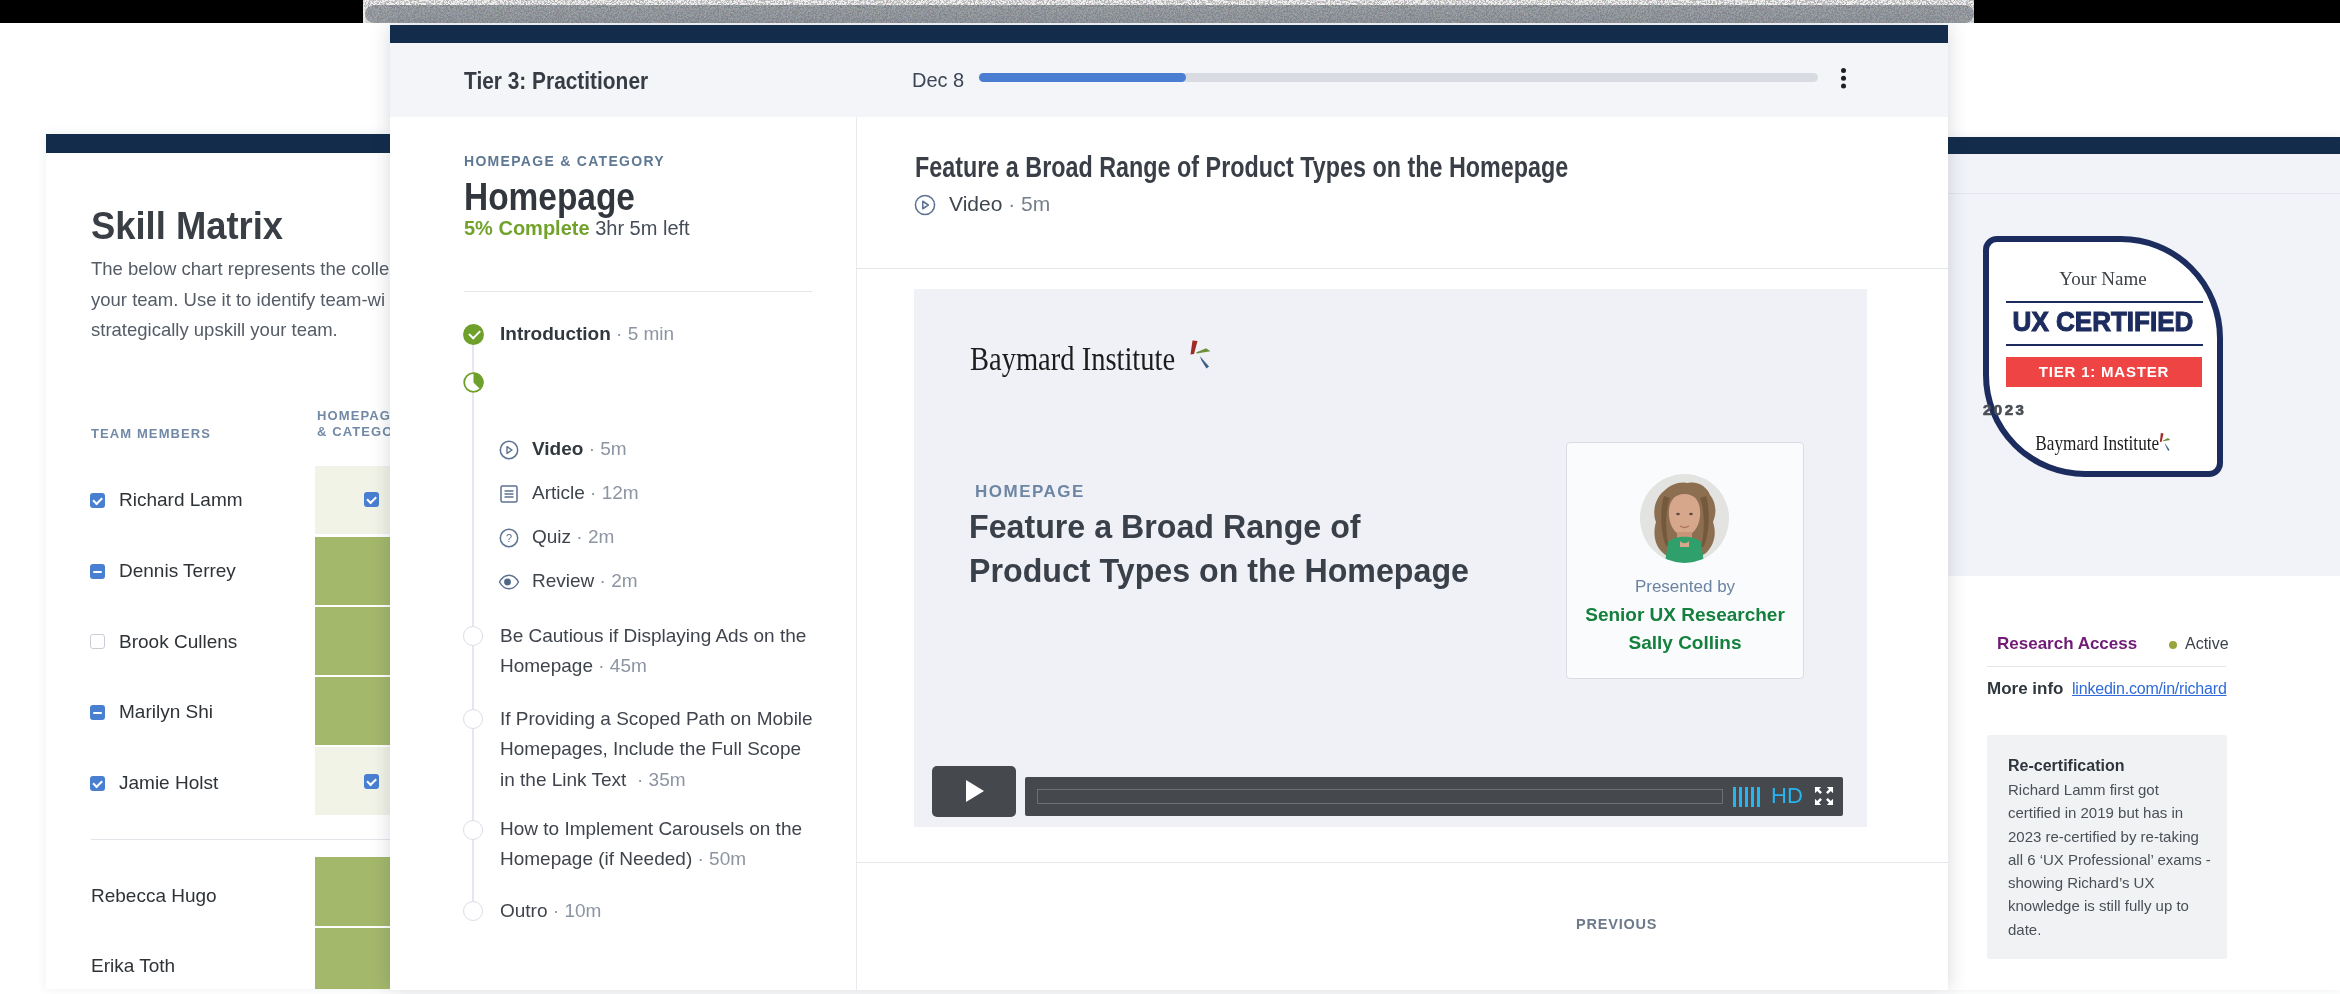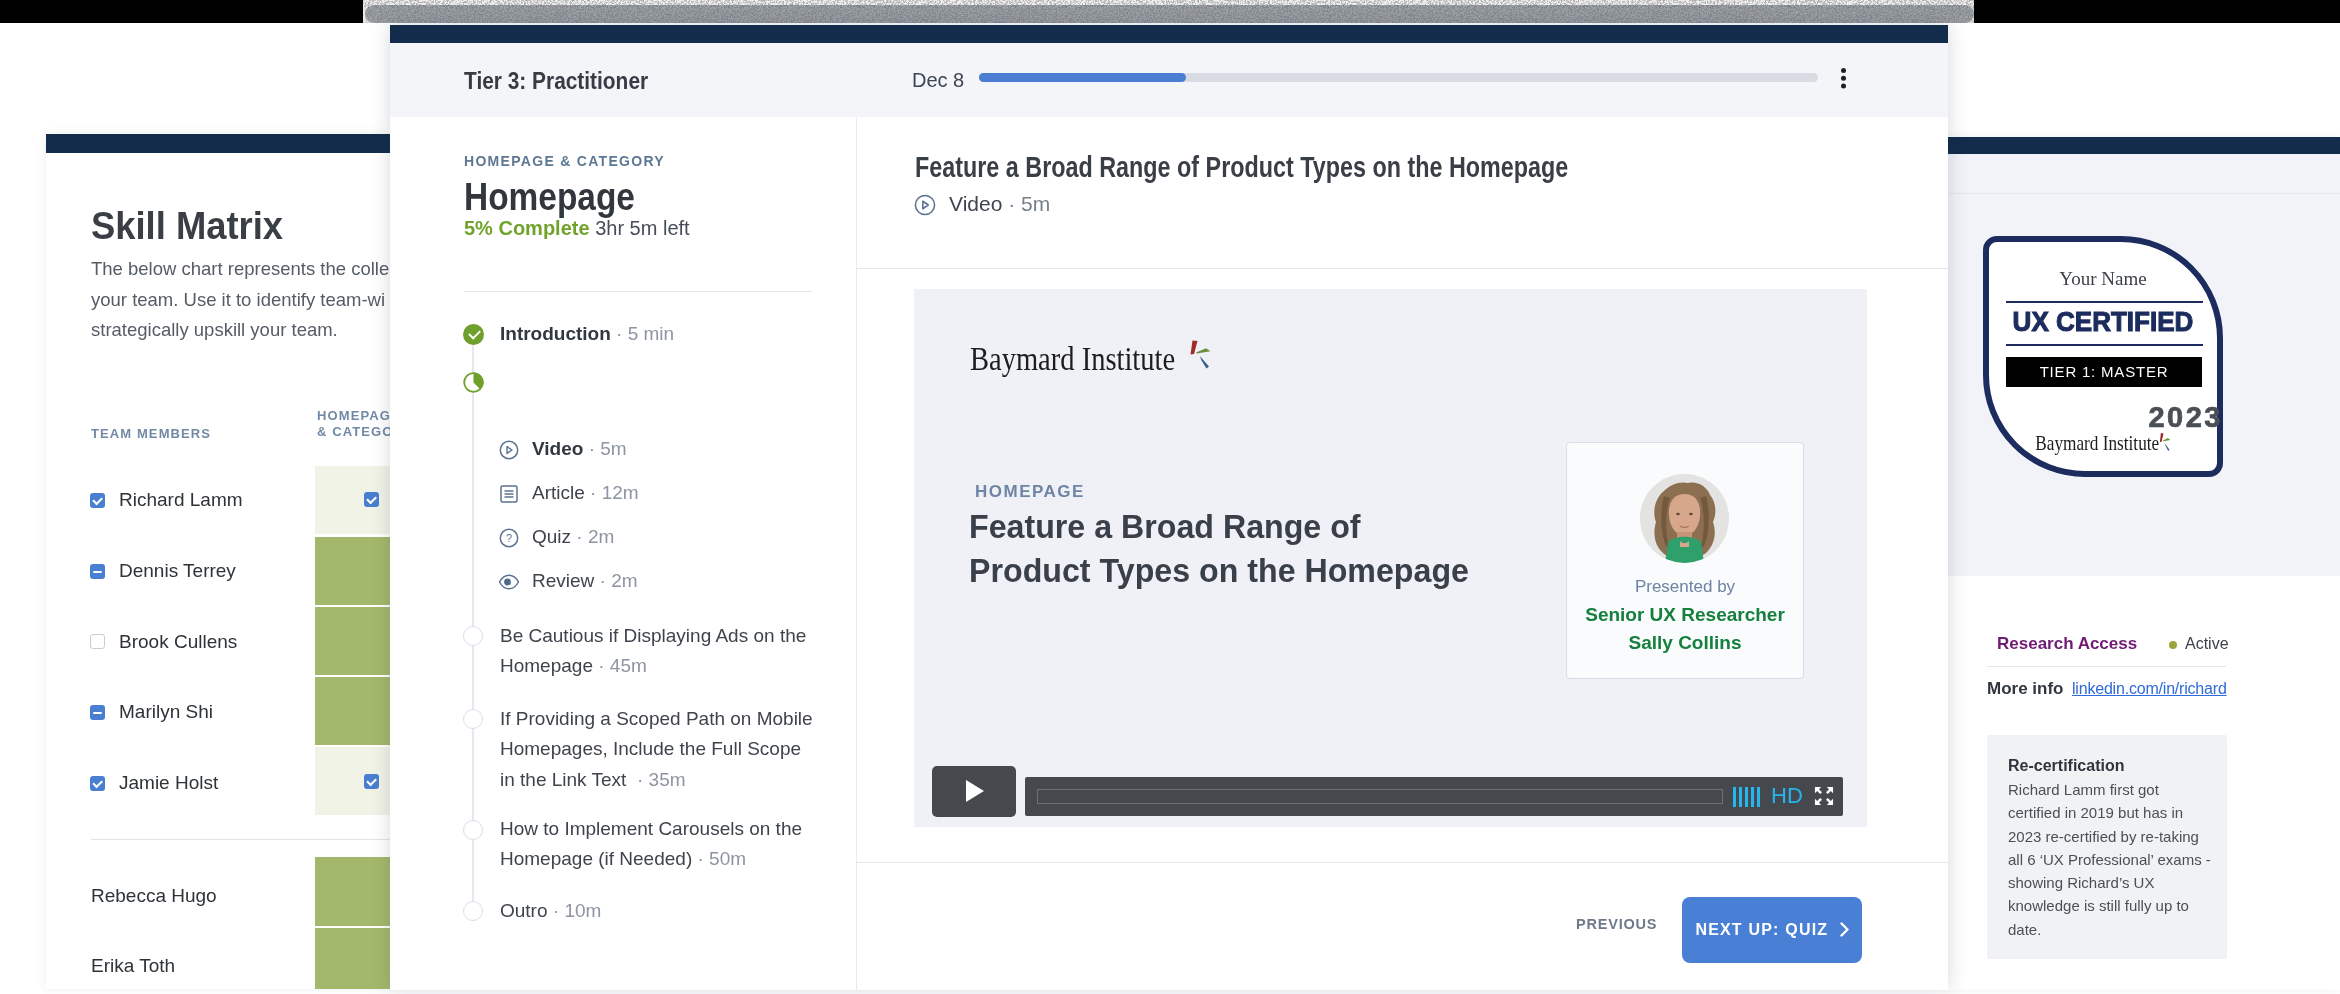--- a/index.html
+++ b/index.html
@@ -77,22 +77,22 @@
   <div class="abs" id="rightcard" style="left:1948px;top:137px;width:392px;height:853px;background:#fff;box-shadow:0 0 10px rgba(30,45,70,.08);overflow:hidden">
     <div class="abs" style="left:0;top:0;width:392px;height:17px;background:#132c4b"></div>
     <div class="abs" style="left:0;top:17px;width:392px;height:422px;background:#f1f3f8"></div>
     <div class="abs" style="left:0;top:56px;width:392px;height:1px;background:#e3e6ed"></div>
 
     <div class="abs" style="left:35px;top:99px;width:240px;height:241px;background:#fff;border:6px solid #1c2c5e;border-radius:14px 102px 14px 102px;"></div>
     <div class="abs serif" style="left:35px;top:131px;width:240px;text-align:center;font-size:19px;color:#3d4248">Your Name</div>
     <div class="abs" style="left:58px;top:164px;width:197px;height:2px;background:#1c2c5e"></div>
     <div class="abs" style="left:35px;top:169px;width:240px;text-align:center;font-size:28px;font-weight:bold;color:#1c2c5e;-webkit-text-stroke:1.1px #1c2c5e;transform:scaleX(0.93);transform-origin:120px 0">UX CERTIFIED</div>
     <div class="abs" style="left:58px;top:207px;width:197px;height:2px;background:#1c2c5e"></div>
-    <div class="abs" style="left:58px;top:220px;width:196px;height:30px;background:#000000;color:#fff;text-align:center;font-size:15px;font-weight:normal;letter-spacing:0.8px;line-height:30px">TIER 1: MASTER</div>
-    <div class="abs" style="left:35px;top:264px;width:240px;text-align:right;font-size:29px;font-weight:bold;color:#4a4f55;-webkit-text-stroke:0.7px #4a4f55;letter-spacing:2.5px">2023</div>
+    <div class="abs" style="left:58px;top:220px;width:196px;height:30px;background:#ef4444;color:#fff;text-align:center;font-size:15px;font-weight:bold;letter-spacing:0.8px;line-height:30px">TIER 1: MASTER</div>
+    <div class="abs" style="left:35px;top:264px;width:240px;text-align:left;font-size:15px;font-weight:bold;color:#4a4f55;-webkit-text-stroke:0.7px #4a4f55;letter-spacing:2.5px">2023</div>
     <div class="abs serif" style="left:35px;top:294px;width:240px;text-align:center;font-size:21px;color:#1d1d1d;transform:scaleX(0.82);transform-origin:120px 0;white-space:nowrap">Baymard Institute<svg width="14" height="20" viewBox="0 0 22 31" style="vertical-align:-2px">
           <path d="M0.5 15.5 L2.5 1.5 L7.5 2 L4 15 Z" fill="#9e2b25"></path>
           <path d="M6 13.6 L16 9.3 L20.5 12.3 L7 14.5 Z" fill="#6d8f3a"></path>
           <path d="M9.7 17 L19 27.5 L16.5 29.5 L11.5 21.5 Z" fill="#3a5f8a"></path>
         </svg></div>
 
     <div class="abs" style="left:49px;top:497px;font-size:17px;font-weight:bold;color:#701a75">Research Access</div>
     <div class="abs" style="left:221px;top:504px;width:8px;height:8px;border-radius:50%;background:#9aa63c"></div>
     <div class="abs" style="left:237px;top:498px;font-size:16px;color:#3c424a">Active</div>
     <div class="abs" style="left:39px;top:529px;width:239px;height:1px;background:#e4e6ea"></div>
@@ -210,23 +210,20 @@
       <svg class="abs" style="left:900px;top:497px" width="20" height="20" viewBox="0 0 21 21" fill="#fff">
         <path d="M1 7.5 V1 H7.5 L5.2 3.3 L8.4 6.5 L6.5 8.4 L3.3 5.2 Z"></path>
         <path d="M13.5 1 H20 V7.5 L17.7 5.2 L14.5 8.4 L12.6 6.5 L15.8 3.3 Z"></path>
         <path d="M20 13.5 V20 H13.5 L15.8 17.7 L12.6 14.5 L14.5 12.6 L17.7 15.8 Z"></path>
         <path d="M7.5 20 H1 V13.5 L3.3 15.8 L6.5 12.6 L8.4 14.5 L5.2 17.7 Z"></path>
       </svg>
     </div>
 
     <div class="abs" style="left:466px;top:837px;width:1092px;height:1px;background:#e5e7eb"></div>
     <div class="abs" style="left:1186px;top:891px;font-size:14.5px;font-weight:bold;letter-spacing:0.8px;color:#6e7a8a">PREVIOUS</div>
-    <div class="abs" style="left:1292px;top:872px;width:180px;height:66px;background:#4a7fd6;border-radius:8px;color:#fff;text-align:center;font-size:16px;font-weight:bold;letter-spacing:1.2px;line-height:66px">NEXT UP: QUIZ&nbsp;&nbsp;<svg width="9" height="15" viewBox="0 0 9 15" style="vertical-align:-2px">
-          <path d="M1.5 1.5 L7.5 7.5 L1.5 13.5" fill="none" stroke="#fff" stroke-width="2.4" stroke-linecap="round" stroke-linejoin="round"></path>
-        </svg></div>
   </div>
 
 <style>
   .cb-check, .cb-minus, .cb-empty { width:15px; height:15px; border-radius:3px; }
   .cb-check { background:#497fd1; }
   .cb-check::after { content:""; position:absolute; left:3.2px; top:3.6px; width:7px; height:3.6px; border-left:2px solid #fff; border-bottom:2px solid #fff; transform:rotate(-45deg); }
   .cb-minus { background:#497fd1; }
   .cb-minus::after { content:""; position:absolute; left:3px; top:6.5px; width:9px; height:2.4px; background:#fff; border-radius:1px; }
   .cb-empty { background:#fff; border:1.5px solid #c9ced6; }
   .mname { font-size:19px; font-weight:500; color:#2e3338; white-space:nowrap; }

